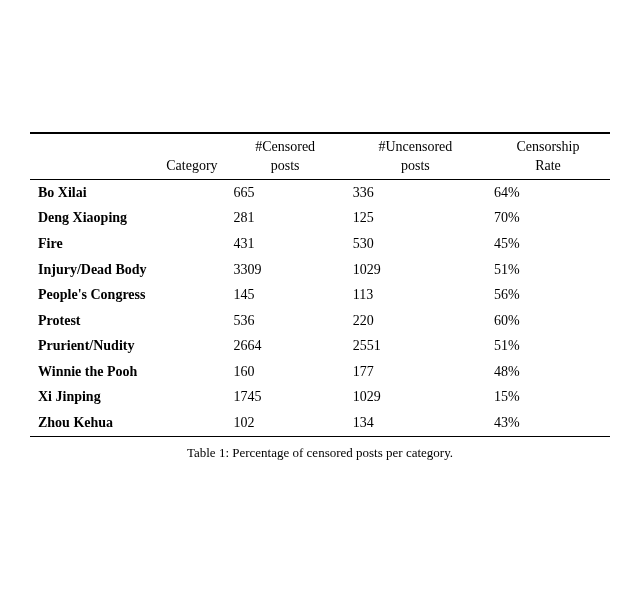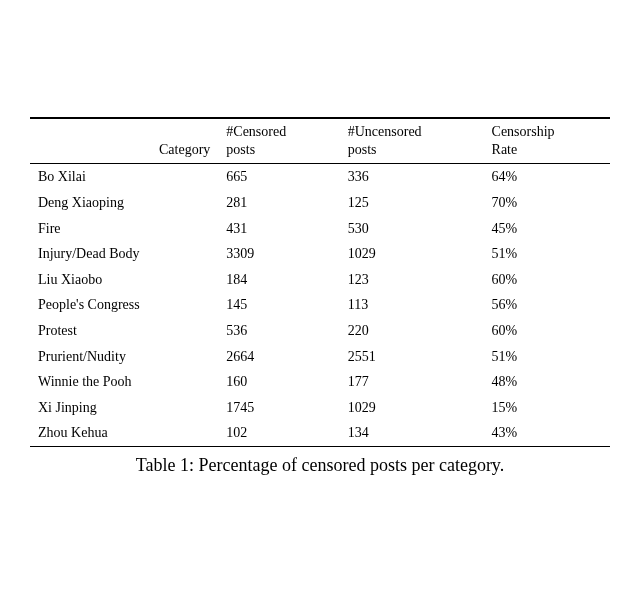--- a/index.html
+++ b/index.html
@@ -37,37 +37,37 @@
 
     th {
       font-weight: normal;
       text-align: right;
       padding: 4px 8px;
       vertical-align: bottom;
       line-height: 1.3;
     }
 
     th:not(:first-child) {
-      text-align: left;
+      text-align: center;
     }
 
     td {
       padding: 3px 8px;
       vertical-align: middle;
       line-height: 1.4;
     }
 
     td:first-child {
-      font-weight: normal;
+      font-weight: bold;
     }
 
     .caption {
       text-align: center;
       margin-top: 8px;
-      font-size: 18px;
+      font-size: 13px;
       color: #000;
     }
   </style>
 </head>
 <body>
 
 <div class="table-container">
   <table>
     <thead>
       <tr>
@@ -94,26 +94,20 @@
           <td>Fire</td>
           <td>431</td>
           <td>530</td>
           <td>45%</td>
         </tr>
         <tr>
           <td>Injury/Dead Body</td>
           <td>3309</td>
           <td>1029</td>
           <td>51%</td>
-        </tr>
-        <tr>
-          <td>Liu Xiaobo</td>
-          <td>184</td>
-          <td>123</td>
-          <td>60%</td>
         </tr>
         <tr>
           <td>People's Congress</td>
           <td>145</td>
           <td>113</td>
           <td>56%</td>
         </tr>
         <tr>
           <td>Protest</td>
           <td>536</td>

